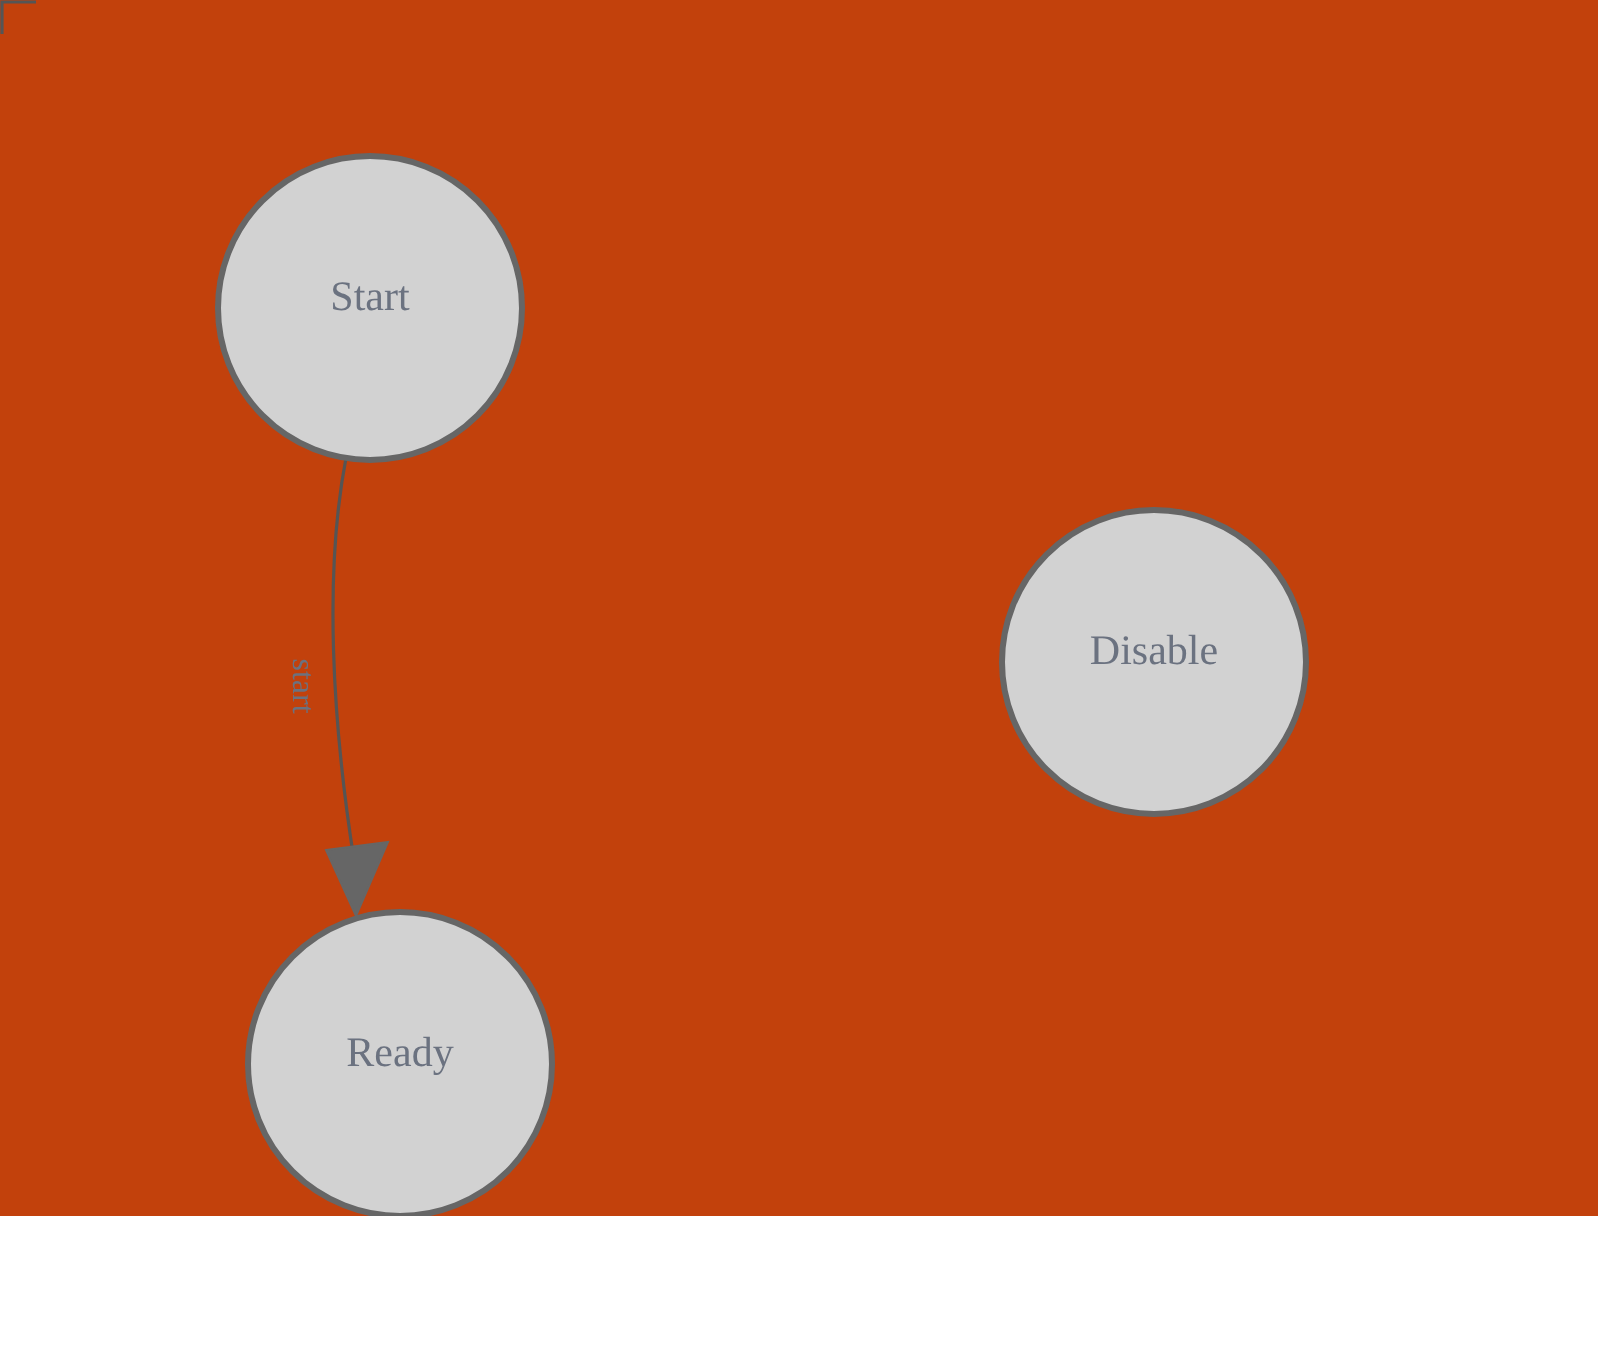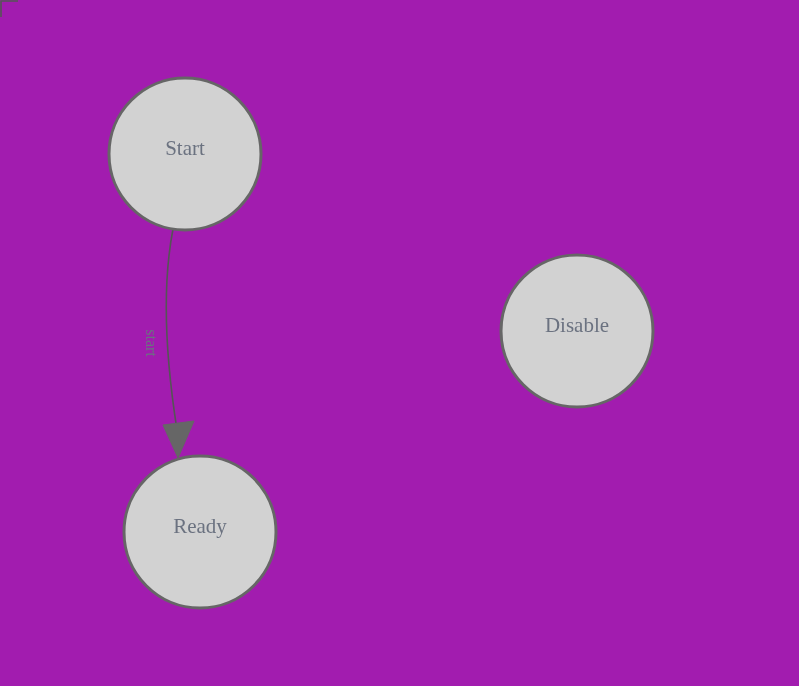--- a/index.html
+++ b/index.html
@@ -6,22 +6,22 @@
     margin: 0;
     padding: 0;
     background: #ffffff;
   }
   body {
     font-family: "Liberation Serif", serif;
   }
   #canvas {
     position: relative;
     width: 799px;
-    height: 686px;
-    background: #a21caf;
+    height: 608px;
+    background: #c2410c;
     overflow: hidden;
   }
   #diagram-svg {
     position: absolute;
     top: 0;
     left: 0;
     width: 799px;
     height: 686px;
   }
   .state-node-circle {

